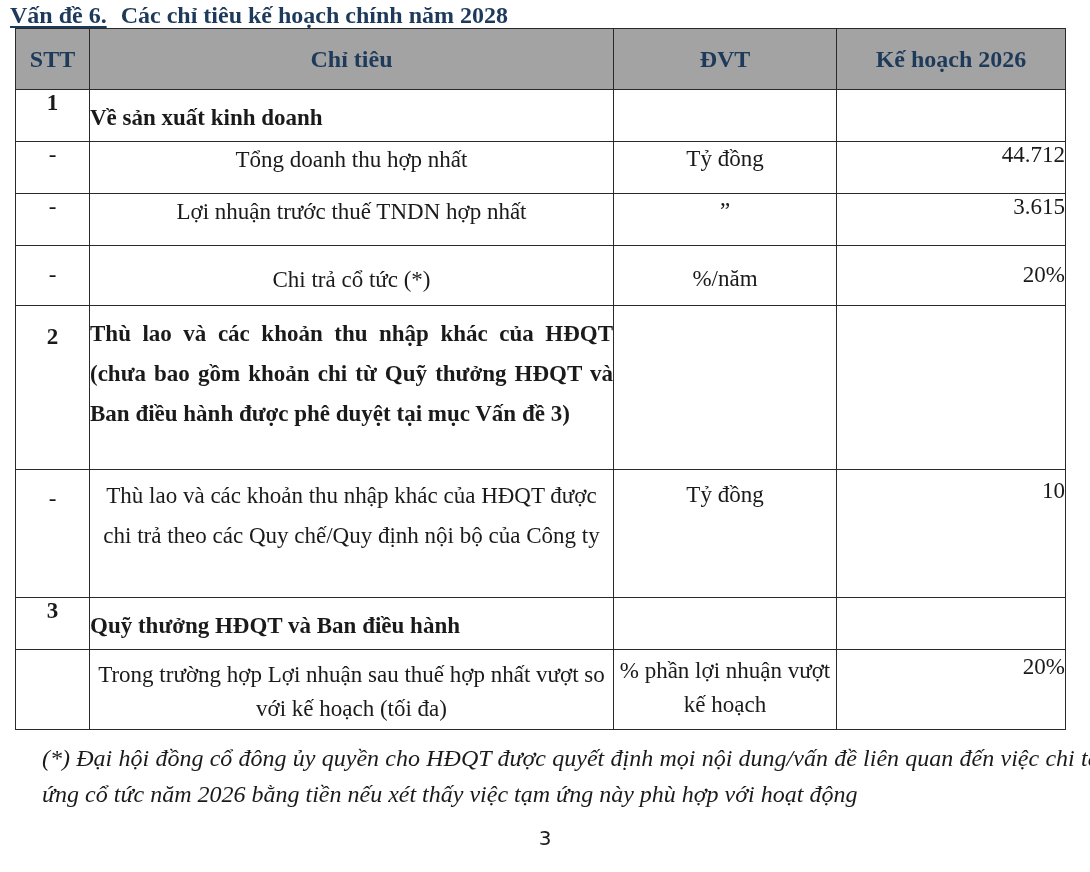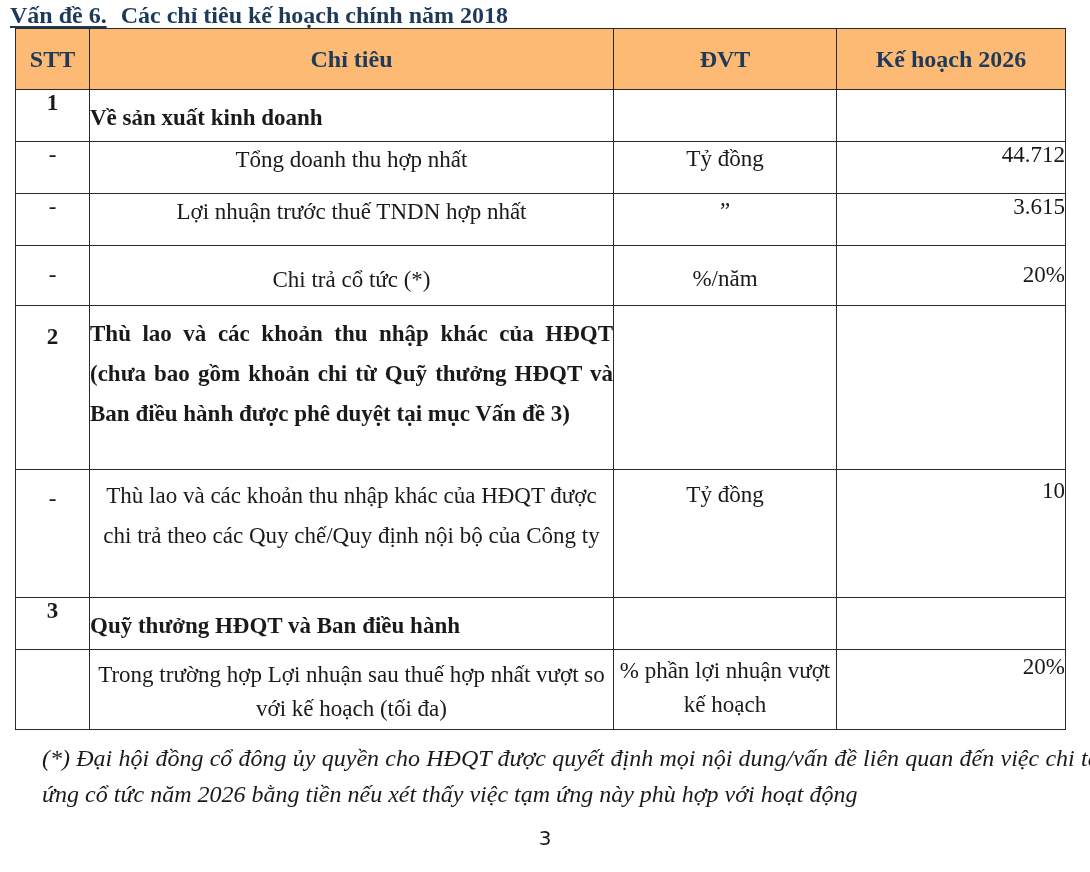--- a/index.html
+++ b/index.html
@@ -22,21 +22,21 @@
     border-collapse: collapse;
     table-layout: fixed;
     font-size: 23px;
   }
   table.plan td, table.plan th {
     border: 1.6px solid #2a2a2a;
     vertical-align: top;
     padding: 0;
   }
   table.plan th {
-    background: #fdba74;
+    background: #a3a3a3;
     color: #1d3a5a;
     font-weight: bold;
     font-size: 24px;
     height: 60px;
     vertical-align: middle;
     text-align: center;
   }
   .c-stt { width: 73px; text-align: center; }
   .c-name { width: 523px; }
   .c-unit { width: 222px; text-align: center; }
@@ -74,21 +74,21 @@
   .page-num {
     position: absolute; left: 0; top: 826px; width: 1090px;
     text-align: center; font-family: "DejaVu Sans", sans-serif; font-size: 20px; color: #1a1a1a;
   }
 </style>
 </head>
 <body>
 
 <div class="heading">
   <span class="issue">Vấn đề 6.</span>
-  <span>Các chỉ tiêu kế hoạch chính năm 2018</span>
+  <span>Các chỉ tiêu kế hoạch chính năm 2028</span>
 </div>
 
 <table class="plan">
   <thead>
     <tr>
       <th class="c-stt">STT</th>
       <th class="c-name">Chỉ tiêu</th>
       <th class="c-unit">ĐVT</th>
       <th class="c-val" style="text-align:center">Kế hoạch 2026</th>
     </tr>

